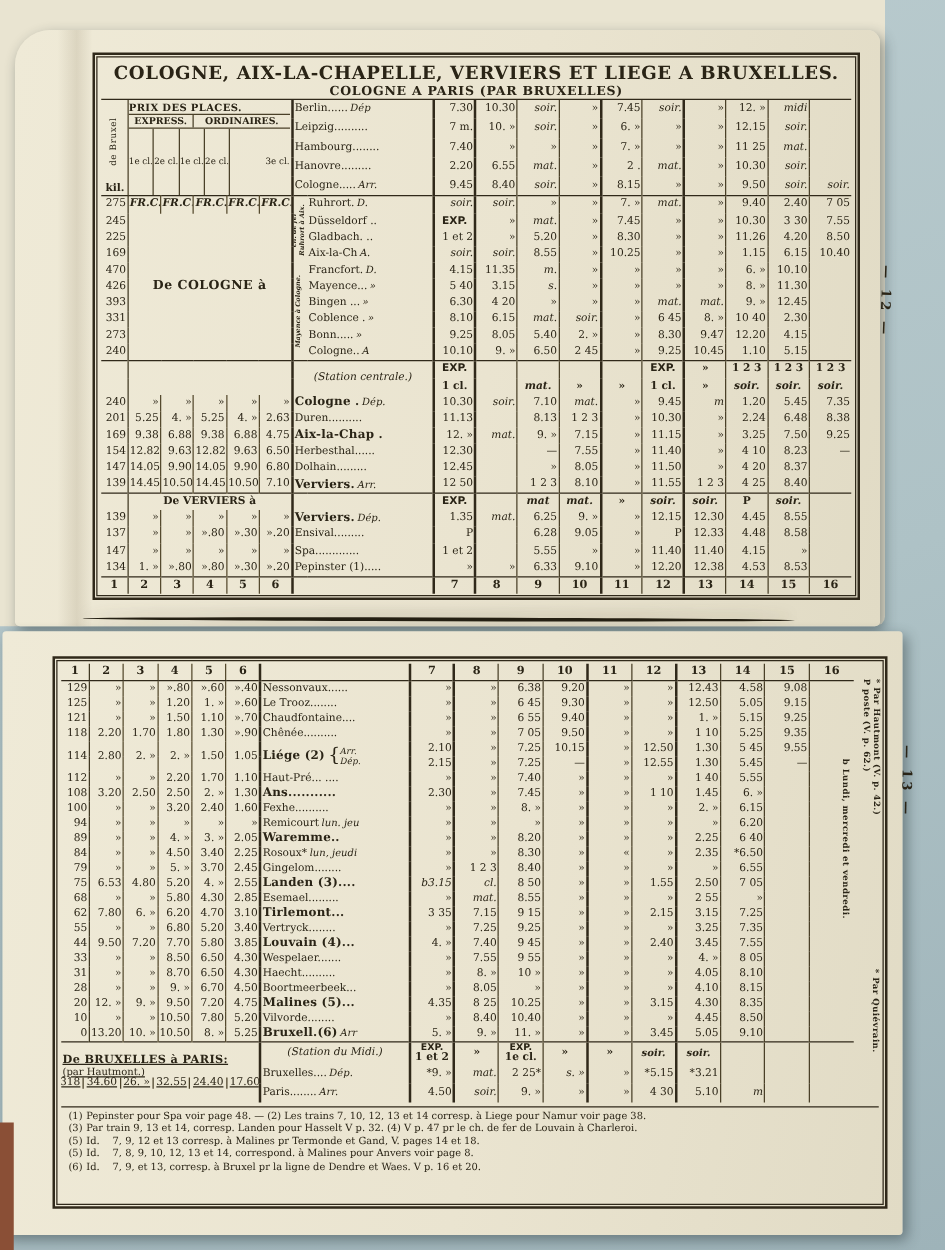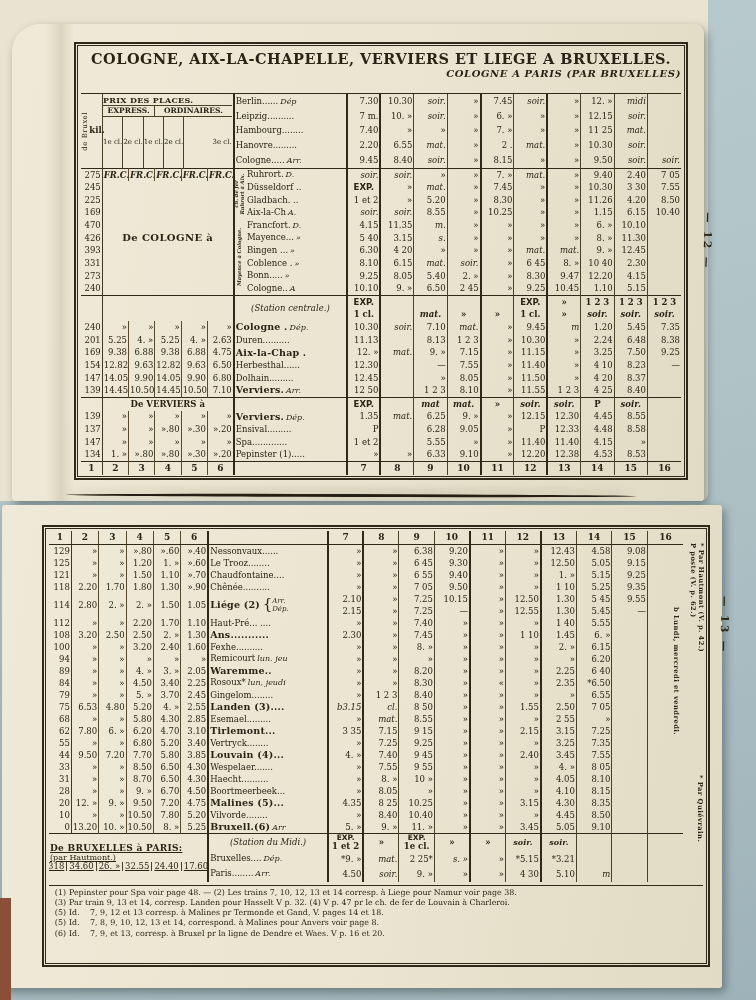--- a/index.html
+++ b/index.html
@@ -11,21 +11,21 @@
   .page2{left:2px;top:505px;width:720px;height:483px;border-radius:3px;}
   .gutter{position:absolute;left:34px;top:0;width:28px;height:100%;background:linear-gradient(90deg,rgba(120,105,75,0) 0%,rgba(120,105,75,.16) 55%,rgba(120,105,75,0) 100%);}
   .fold{position:absolute;left:66px;top:494px;width:570px;height:3px;background:#241f12;border-radius:60%;
     box-shadow:0 5px 12px rgba(80,68,45,.35),0 -4px 10px rgba(80,68,45,.28);transform:rotate(.15deg);}
   .cover{position:absolute;left:0;top:898px;width:11px;height:102px;background:#8a4f36;}
   .frame{position:absolute;border:2px solid #30291a;box-sizing:border-box;display:flex;flex-direction:column;}
   .frame::after{content:"";position:absolute;inset:1px;border:1px solid #30291a;pointer-events:none;}
   .frame1{left:62px;top:18px;width:614px;height:438px;padding:4px 5px 3px;}
   .frame2{left:40px;top:20px;width:668px;height:442px;padding:4px 5px 3px;}
   .title{font-size:14.5px;font-weight:bold;text-align:center;letter-spacing:.5px;padding:2px 0 1px;}
-  .subtitle{font-size:10px;font-weight:bold;text-align:right;letter-spacing:.6px;padding-bottom:14px;border-bottom:1.5px solid #30291a;font-style:italic;}
+  .subtitle{font-size:10px;font-weight:bold;text-align:center;letter-spacing:.6px;padding-bottom:0;border-bottom:1.5px solid #30291a;}
   table.t{border-collapse:collapse;table-layout:fixed;width:100%;flex:1;}
   table.t13{width:634px;flex:none;}
   .t td{padding:0 1px;height:12px;line-height:1.05;white-space:nowrap;overflow:hidden;font-size:8.5px;vertical-align:middle;}
   .ra td{height:14px;}
   .kil{text-align:right;border-right:1px solid #403822;padding-right:2px;}
   .p{text-align:right;border-right:1px solid #554a2e;padding-right:2px;}
   .frc{font-size:6px;text-align:center;font-weight:bold;padding:0;font-style:italic;}
   .gl{position:relative;overflow:visible;border-left:2px solid #30291a;}
   .glr{position:absolute;left:50%;top:50%;transform:translate(-50%,-50%) rotate(-90deg);width:46px;font-size:5.2px;
     font-style:italic;text-align:center;line-height:1.12;white-space:normal;font-weight:600;}
@@ -64,21 +64,21 @@
   .pagenum{position:absolute;writing-mode:vertical-rl;font-size:10.5px;font-weight:bold;letter-spacing:2.5px;color:#2a2416;}
   .pn1{left:702px;top:212px;transform:rotate(2deg);}
   .pn2{left:719px;top:596px;transform:rotate(1deg);}
   .mnote{position:absolute;writing-mode:vertical-rl;font-size:6.8px;font-weight:bold;letter-spacing:.4px;white-space:nowrap;}
   .mnote span{display:block;}
   .mn1{right:3px;top:16px;}
   .mn2{right:28px;top:80px;font-weight:600;}
   .mn3{right:4px;top:248px;}
   .lh{border-right:none;padding:0;}
   .lh-wrap{display:flex;height:100%;}
-  .lh-left{width:20px;display:flex;flex-direction:row;align-items:center;border-right:1px solid #4a4028;}
+  .lh-left{width:20px;display:flex;flex-direction:column;align-items:center;border-right:1px solid #4a4028;}
   .lh-vert{writing-mode:vertical-rl;transform:rotate(180deg);font-size:7px;margin:auto 0;letter-spacing:.5px;}
   .lh-kil{font-size:8.5px;font-weight:bold;}
   .lh-main{flex:1;display:flex;flex-direction:column;}
   .lh-prix{text-align:left;font-weight:bold;font-size:8px;border-bottom:1px solid #4a4028;padding:2px 0 1px;letter-spacing:.3px;}
   .lh-eo{display:flex;border-bottom:1px solid #4a4028;}
   .lh-eo span{font-size:7.5px;font-weight:bold;text-align:center;padding:1px 0;}
   .e1{flex:2;border-right:1px solid #4a4028;}
   .e2{flex:3;}
   .lh-cl{flex:1;display:flex;}
   .lh-cl span{flex:1;display:flex;align-items:center;justify-content:center;font-size:7px;border-right:1px solid #4a4028;}

